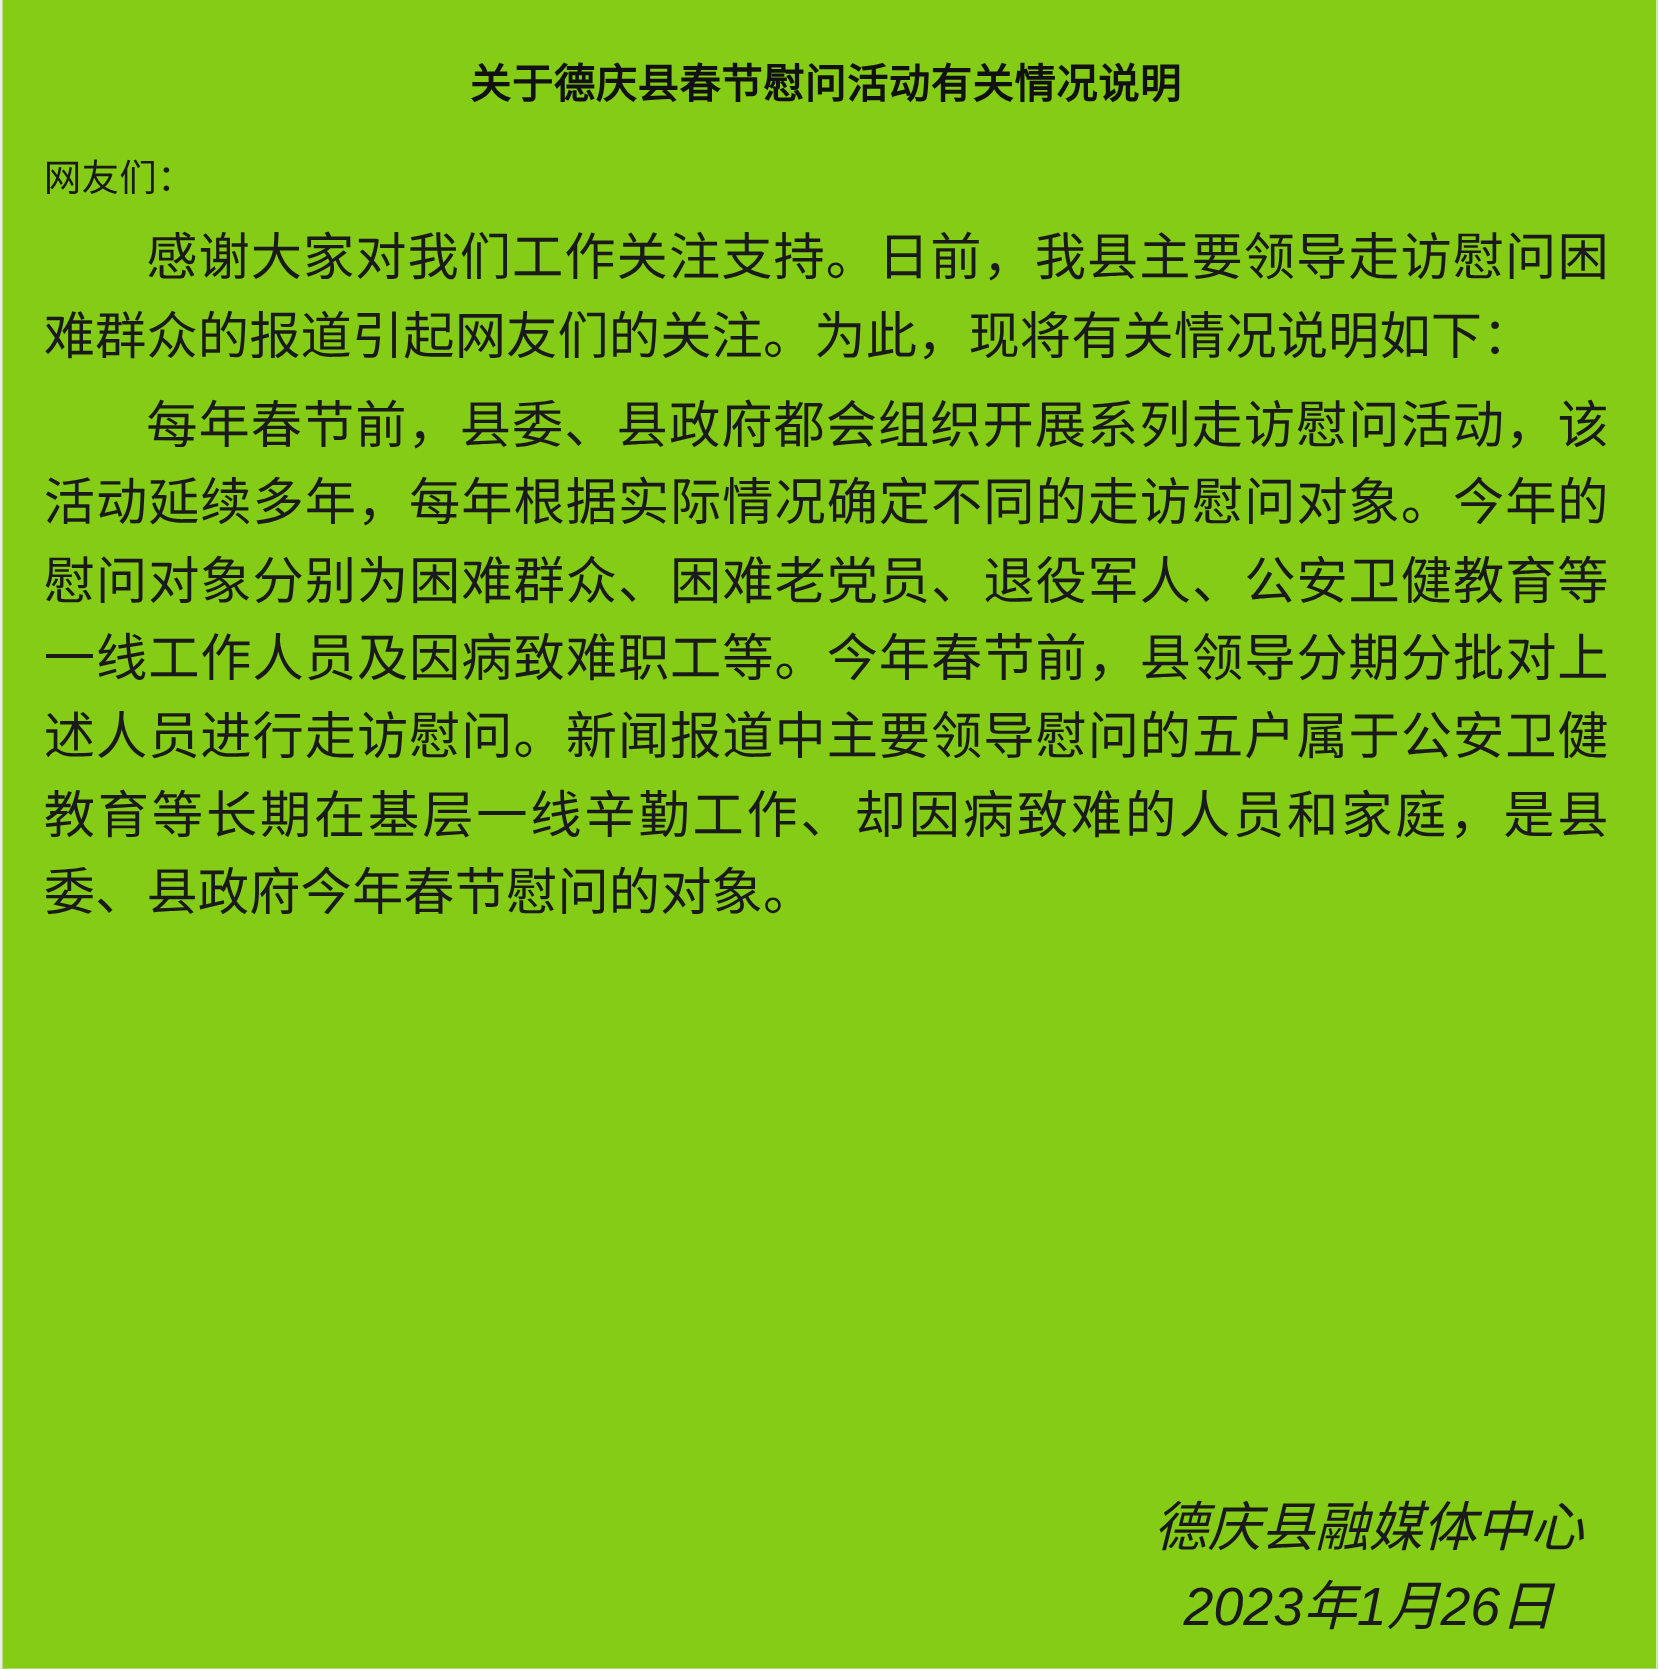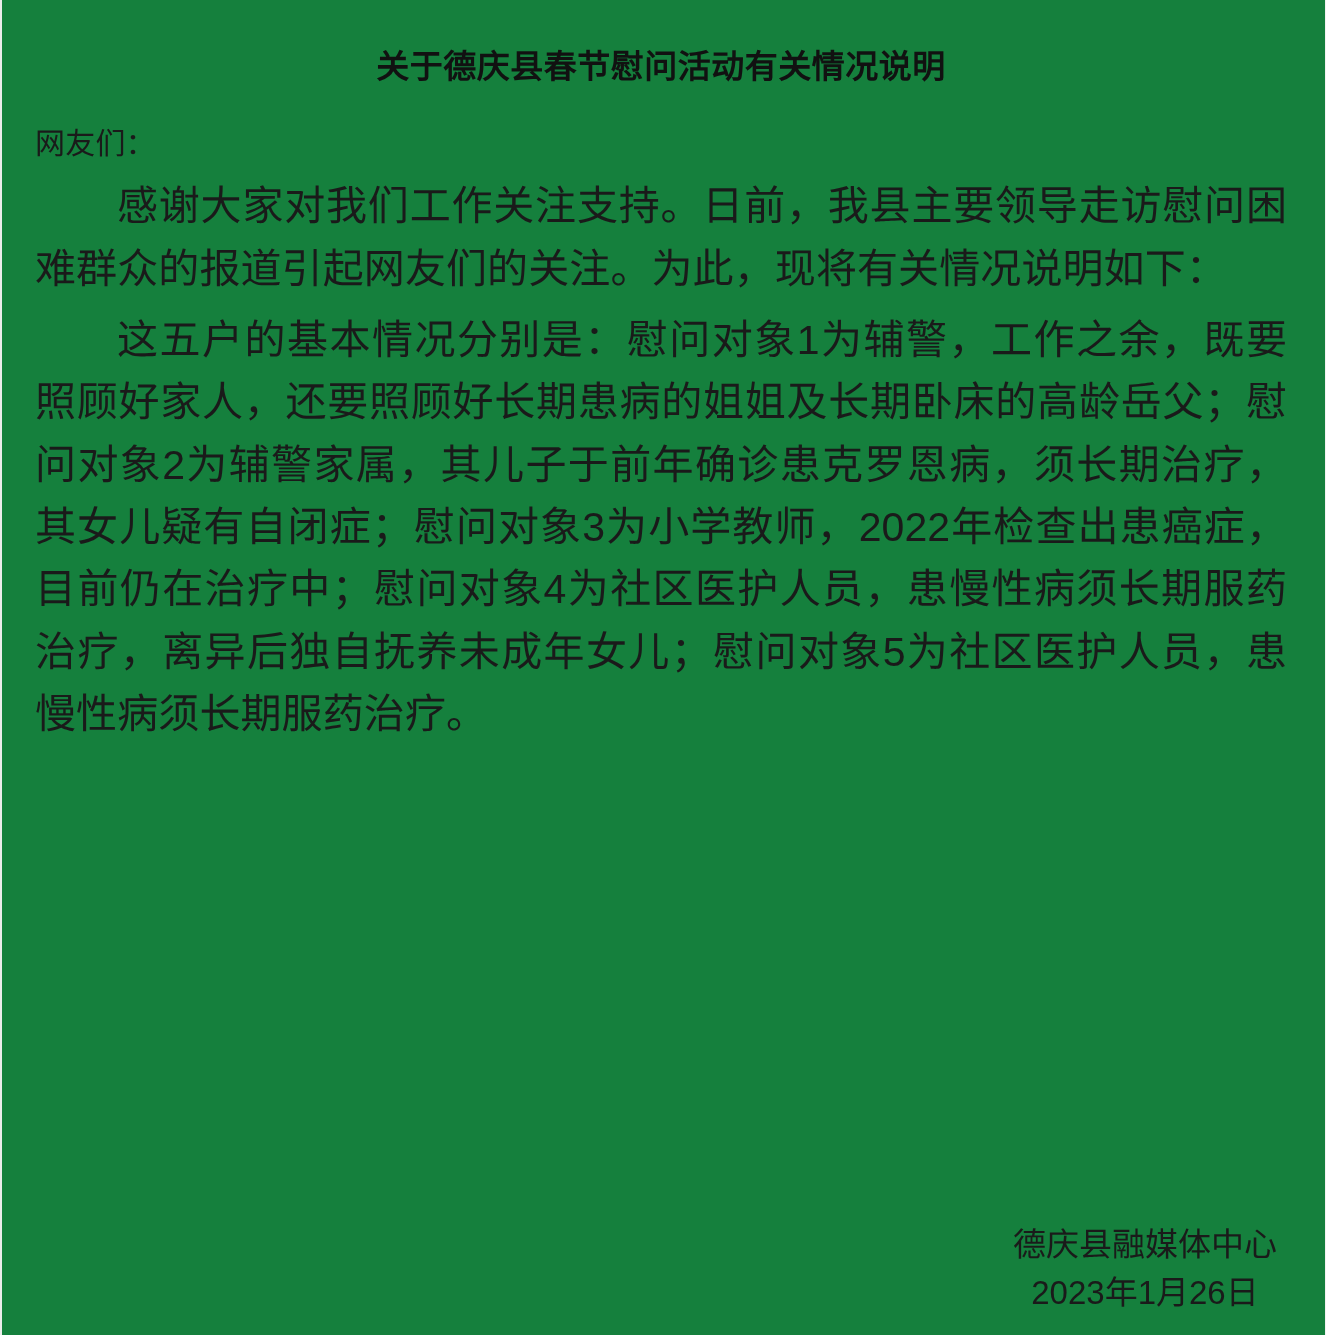--- a/index.html
+++ b/index.html
@@ -13,21 +13,21 @@
     background: #ffffff;
     font-family: "Liberation Sans", "DejaVu Sans", sans-serif;
     color: #1a1a1a;
     overflow: hidden;
   }
   .page {
     position: relative;
     box-sizing: border-box;
     width: 1326px;
     height: 1335px;
-    background: #15803d;
+    background: #84cc16;
     border-left: 2px solid #ececec;
     border-right: 1px solid #f2f2f2;
     padding: 32px 38px 0 33px;
   }
   .doc-title {
     text-align: center;
     font-size: 33px;
     font-weight: bold;
     letter-spacing: 0.5px;
     color: #111111;
@@ -51,26 +51,27 @@
     margin: 0 0 9px 0;
     text-align: justify;
     text-justify: inter-ideograph;
     text-indent: 2em;
     color: #1a1a1a;
     letter-spacing: 0.1px;
     word-break: break-all;
   }
   .signature {
     position: absolute;
-    right: 48px;
+    right: 58px;
     bottom: 18px;
     text-align: left;
-    font-size: 33px;
+    font-size: 43px;
     line-height: 1.45;
     color: #1a1a1a;
+    font-style: italic;
   }
   .signature .sig-line {
     display: block;
     white-space: nowrap;
   }
   .signature .sig-date {
     display: block;
     white-space: nowrap;
     text-align: center;
   }
@@ -79,21 +80,21 @@
 <body>
 
 <div class="page">
 
   <h1 class="doc-title">关于德庆县春节慰问活动有关情况说明</h1>
 
   <div class="salutation">网友们：</div>
 
   <div class="body-block">
     <p class="para">感谢大家对我们工作关注支持。日前，我县主要领导走访慰问困难群众的报道引起网友们的关注。为此，现将有关情况说明如下：</p>
-    <p class="para">这五户的基本情况分别是：慰问对象1为辅警，工作之余，既要照顾好家人，还要照顾好长期患病的姐姐及长期卧床的高龄岳父；慰问对象2为辅警家属，其儿子于前年确诊患克罗恩病，须长期治疗，其女儿疑有自闭症；慰问对象3为小学教师，2022年检查出患癌症，目前仍在治疗中；慰问对象4为社区医护人员，患慢性病须长期服药治疗，离异后独自抚养未成年女儿；慰问对象5为社区医护人员，患慢性病须长期服药治疗。</p>
+    <p class="para">每年春节前，县委、县政府都会组织开展系列走访慰问活动，该活动延续多年，每年根据实际情况确定不同的走访慰问对象。今年的慰问对象分别为困难群众、困难老党员、退役军人、公安卫健教育等一线工作人员及因病致难职工等。今年春节前，县领导分期分批对上述人员进行走访慰问。新闻报道中主要领导慰问的五户属于公安卫健教育等长期在基层一线辛勤工作、却因病致难的人员和家庭，是县委、县政府今年春节慰问的对象。</p>
   </div>
 
   <div class="signature">
     <span class="sig-line">德庆县融媒体中心</span>
     <span class="sig-date">2023年1月26日</span>
   </div>
 
 </div>
 
 </body></html>

